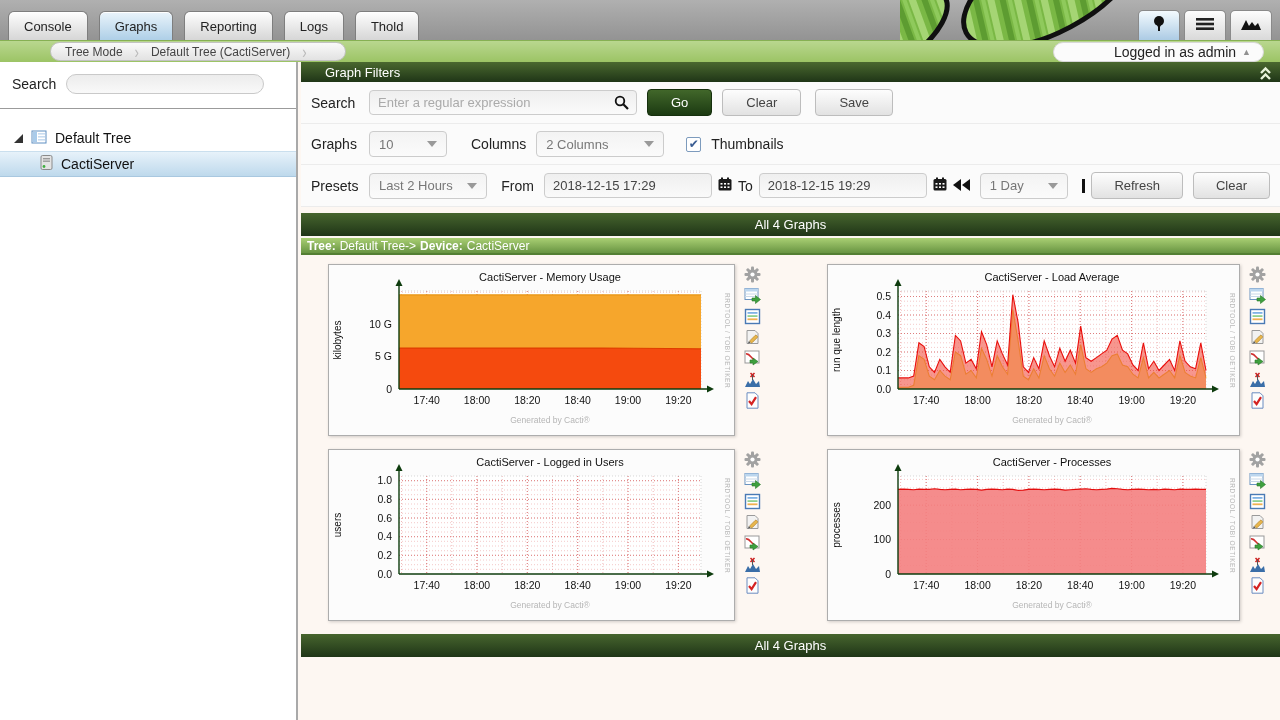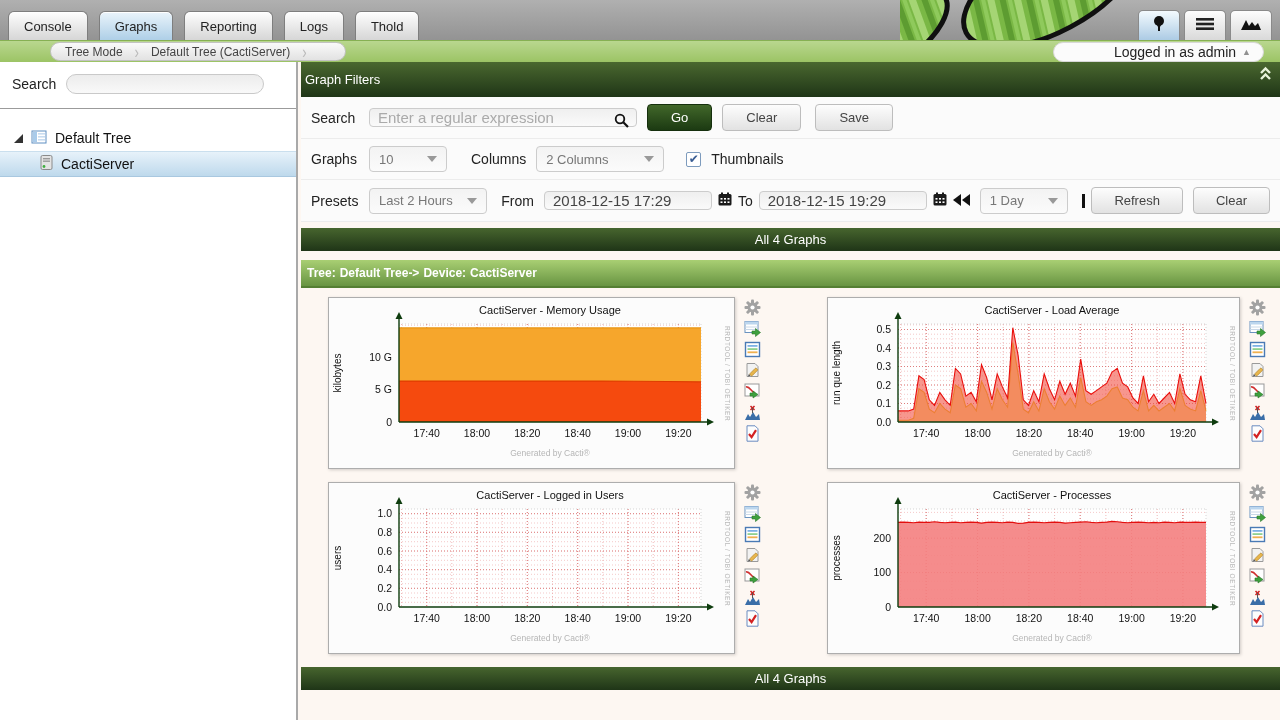--- a/index.html
+++ b/index.html
@@ -39,49 +39,49 @@
   .srow label { font-size:14px; color:#222; }
   .side-search { width:198px; height:20px; border:1px solid #c9c9c9; border-radius:10px;
     background:linear-gradient(#ececec,#f9f9f9); outline:none; padding:0 10px; font-size:12px; }
   .side-divider { border-bottom:1px solid #9b9b9b; margin-top:14px; }
   .tree { margin-top:16px; }
   .tree-row { display:flex; align-items:center; gap:8px; height:26px; padding-left:14px; font-size:14px; color:#111; cursor:pointer; }
   .tree-row.selected { background:linear-gradient(#e7f2fa,#bed9ec); border-top:1px solid #cadfee; border-bottom:1px solid #a9c8e0; padding-left:40px; }
   .main { flex:1; padding-left:3px; background:#fdf7f2; overflow:hidden; }
 
   
-  .panel-head { height:35px; background:linear-gradient(#4a682f,#1f3517); color:#fff; font-size:13px;
-    display:flex; align-items:center; padding:0 4px; position:relative; }
+  .panel-head { height:20px; background:linear-gradient(#4a682f,#1f3517); color:#fff; font-size:13px;
+    display:flex; align-items:center; padding:0 24px; position:relative; }
   .collapse-ic { position:absolute; right:8px; top:4px; cursor:pointer; }
   .frow { background:#fbfbfb; border-bottom:1px solid #ececec; display:flex; align-items:center; padding:7px 10px; }
   .flabel { font-size:14px; color:#222; width:58px; flex:none; }
   .flabel.inline { width:auto; margin:0 10px; }
-  .text-input { height:19px; border:1px solid #ccc; border-radius:4px; background:linear-gradient(#efefef,#fafafa);
-    font-size:15px; color:#444; padding:0 8px; outline:none; }
+  .text-input { height:25px; border:1px solid #ccc; border-radius:4px; background:linear-gradient(#efefef,#fafafa);
+    font-size:13px; color:#444; padding:0 8px; outline:none; }
   .search-input-wrap { position:relative; width:268px; }
   .search-input-wrap input { width:100%; }
   .search-input-wrap input::placeholder { color:#aaa; }
   .mag { position:absolute; right:8px; top:5px; }
   .btn { height:27px; padding:0 23px; font-size:13px; color:#444; background:linear-gradient(#fdfdfd,#e2e2e2);
     border:1px solid #bdbdbd; border-radius:4px; cursor:pointer; display:flex; align-items:center; }
   .btn.green { background:linear-gradient(#41672a,#1c3a12); color:#fff; border-color:#16300e; }
   .dropdown { height:26px; border:1px solid #ccc; border-radius:4px; background:linear-gradient(#f3f3f3,#fbfbfb);
     display:flex; align-items:center; justify-content:space-between; padding:0 9px; font-size:13px; color:#777; cursor:pointer; }
   .dd-arrow { width:0; height:0; border-left:5px solid transparent; border-right:5px solid transparent; border-top:6px solid #999; margin-left:10px; }
   .checkbox { width:15px; height:15px; border:1px solid #7d9bbd; border-radius:2px; background:#fff;
     display:flex; align-items:center; justify-content:center; font-size:12px; color:#3a5d93; cursor:pointer; }
   .gap6{width:6px;flex:none}.gap10{width:10px;flex:none}.gap14{width:14px;flex:none}.gap22{width:22px;flex:none}
   .ffbar { width:3px; height:14px; background:#111; margin:0 6px 0 14px; flex:none; }
 
   
   .allbar { height:23px; margin-top:6px; background:linear-gradient(#47652e,#1f3517); color:#fff; font-size:13px;
     display:flex; align-items:center; justify-content:center; cursor:pointer; }
   .allbar.bottom { margin-top:13px; }
-  .treebar { height:28px; margin-top:9px; background:linear-gradient(#a9cf73,#689442); border-bottom:2px solid #547f33;
-    color:#fff; font-size:12px; display:flex; align-items:center; padding-left:6px;font-weight:bold; }
+  .treebar { height:17px; margin-top:2px; background:linear-gradient(#a9cf73,#689442); border-bottom:2px solid #547f33;
+    color:#fff; font-size:12px; display:flex; align-items:center; padding-left:6px; }
   .treebar b { margin-right:4px; }
   .treebar span { margin-right:4px; }
 
   
   #graphs-grid { margin-top:9px; }
   .graph-row { display:flex; padding-left:27px; padding-right:14px; justify-content:space-between; margin-bottom:13px; }
   .graph-cell { display:flex; }
   .graph-box { background:#fcfcfc; border:1px solid #adadad; box-shadow:1px 1px 3px rgba(0,0,0,.18); }
   .icon-col { display:flex; flex-direction:column; gap:4px; margin-left:9px; padding-top:2px; }
   .gicon { width:17px; height:17px; cursor:pointer; }

